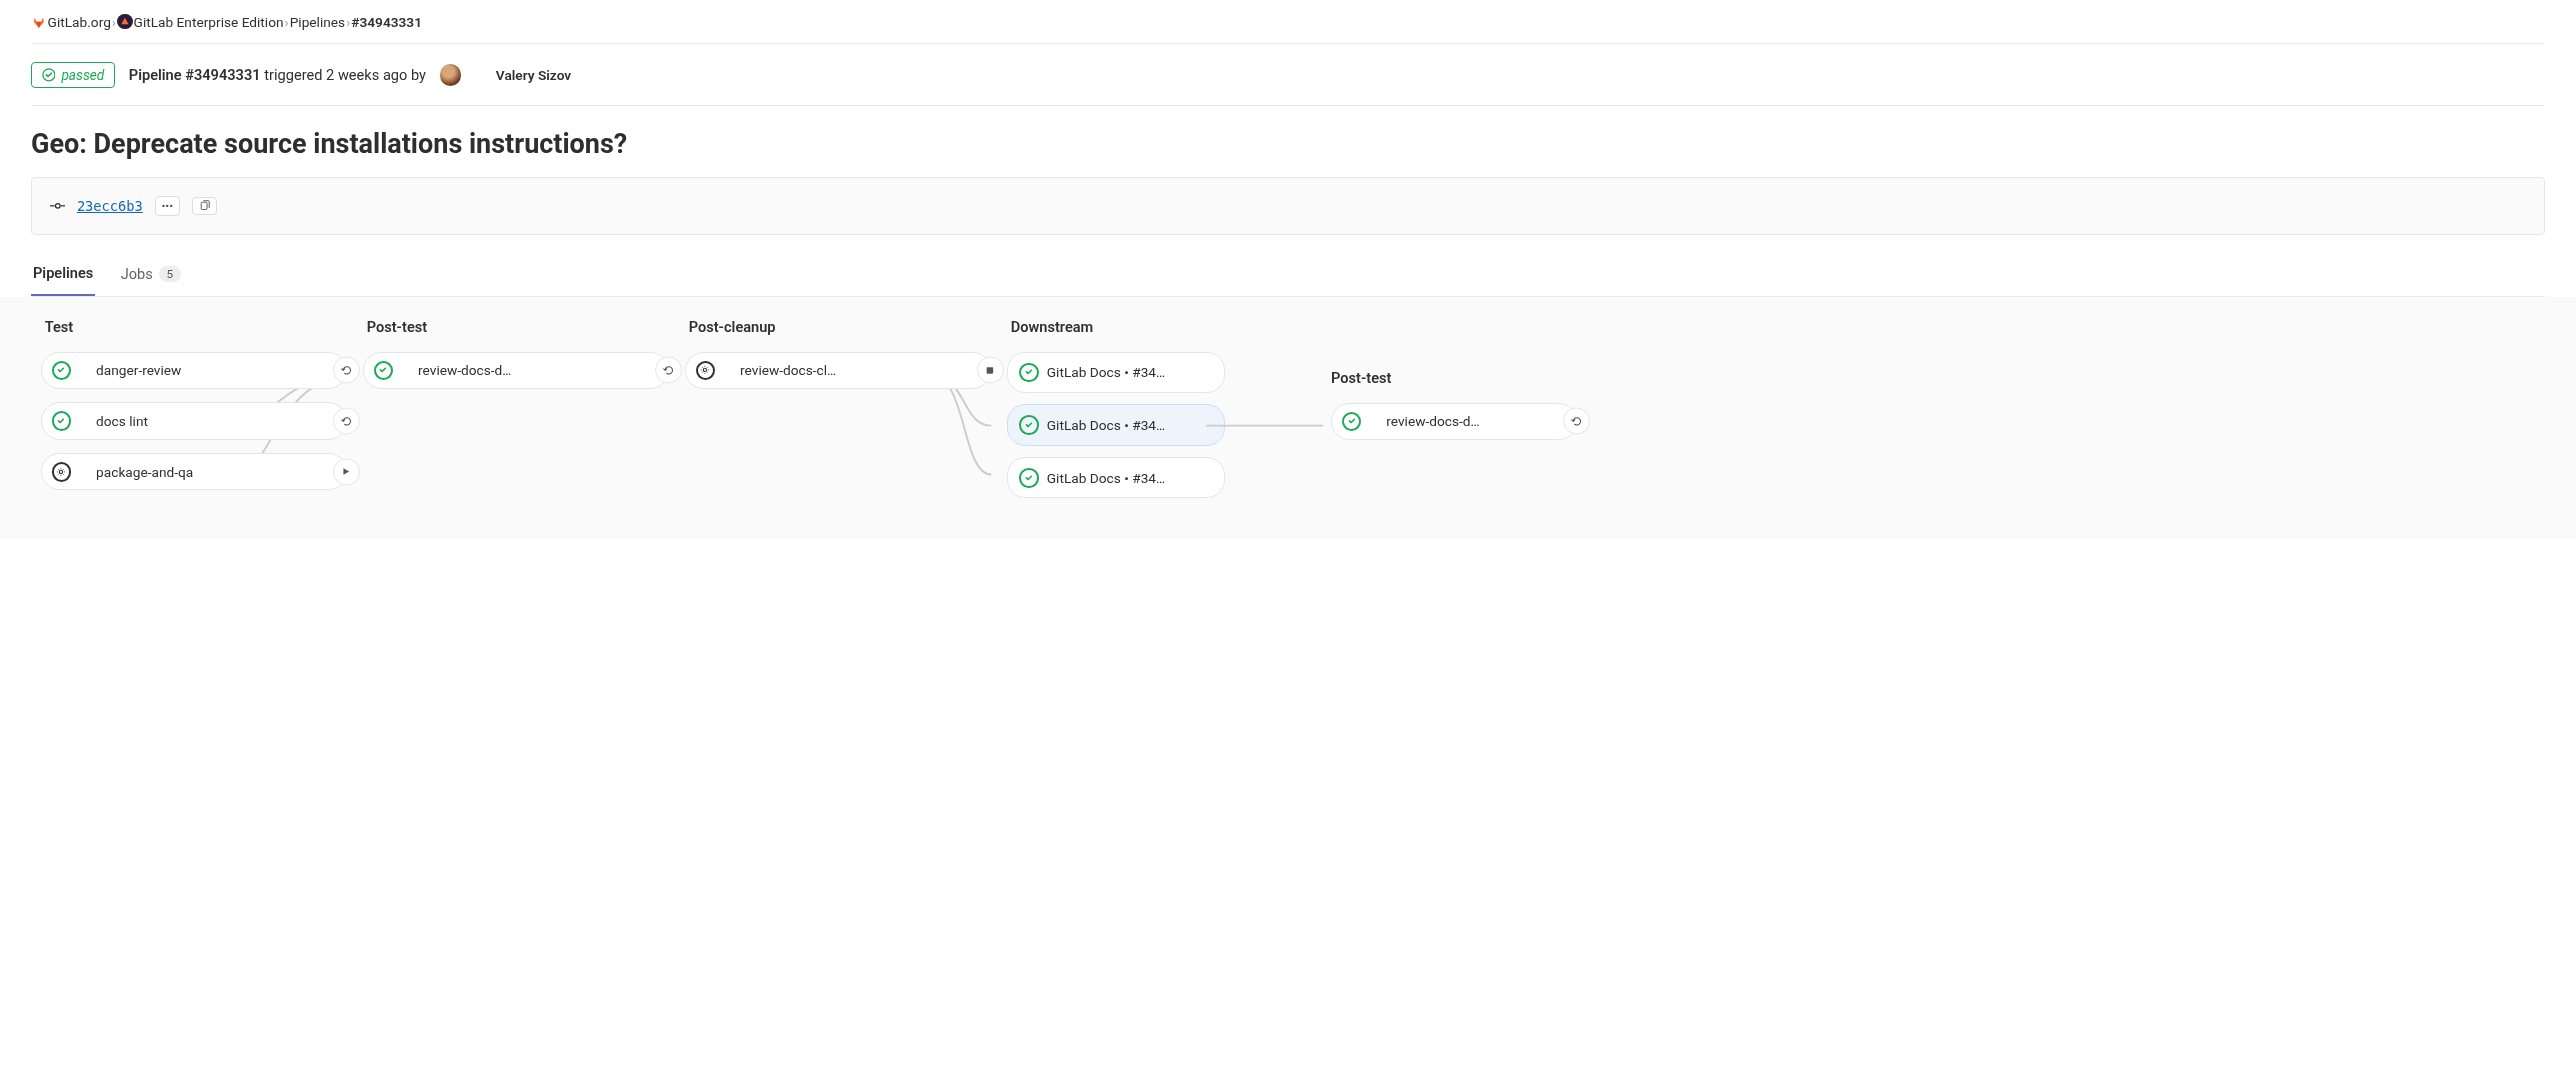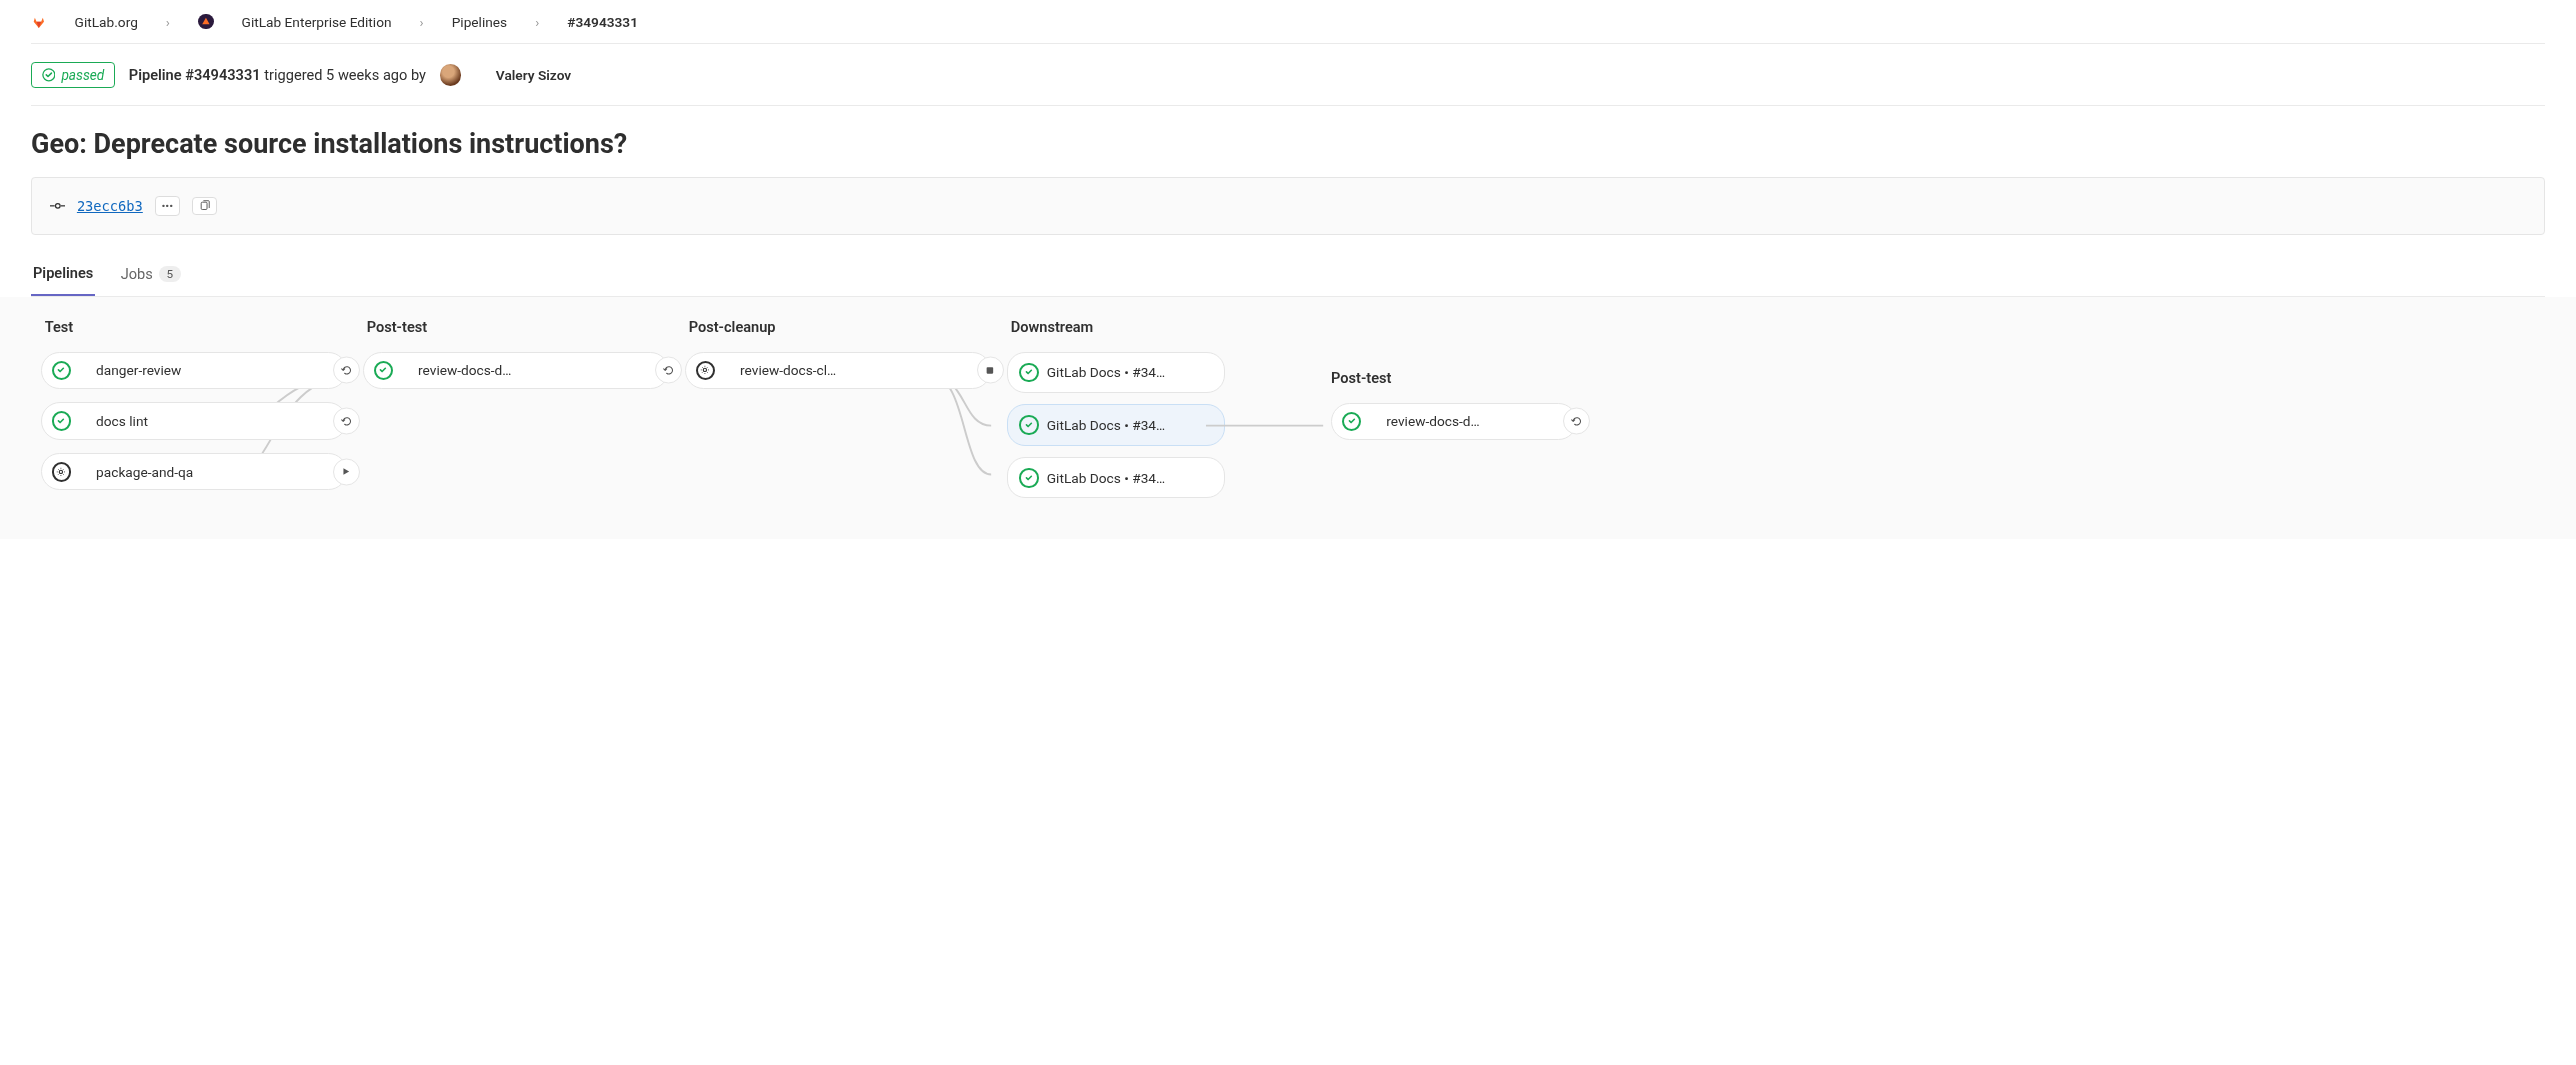--- a/index.html
+++ b/index.html
@@ -7,21 +7,21 @@
     font-family: -apple-system, BlinkMacSystemFont, "Segoe UI", Roboto, "Helvetica Neue", Arial, sans-serif;
     font-size: 13.7px;
     color: #303030;
     background: #fff;
   }
   .container { padding: 0 31px; }
   
   .breadcrumbs {
     display: flex;
     align-items: center;
-    gap: 28px;
+    gap: 1px;
     padding: 13.7px 0;
     border-bottom: 1px solid #eaeaea;
     font-size: 13.7px;
   }
   .breadcrumbs a { color: #303030; text-decoration: none; }
   .breadcrumbs .sep { color: #999; }
   .breadcrumbs .strong { font-weight: 600; }
   .bc-icon {
     width: 15.6px; height: 15.6px; border-radius: 2.9px;
     display: inline-flex; align-items: center; justify-content: center;
@@ -173,21 +173,21 @@
   <div class="pipeline-header">
     <span class="status-badge">
       <svg width="13.7" height="13.7" viewBox="0 0 16 16">
           <circle cx="8" cy="8" r="7" fill="none" stroke="#1aaa55" stroke-width="1.5"></circle>
           <path d="M5 8l2 2 4-4" fill="none" stroke="#1aaa55" stroke-width="1.8" stroke-linecap="round" stroke-linejoin="round"></path>
         </svg>
       <span>passed</span>
     </span>
     <span class="text">
       <span class="bold">Pipeline #34943331</span>
-      <span>triggered 5 weeks ago by</span>
+      <span>triggered 2 weeks ago by</span>
     </span>
     <span class="avatar"></span>
     <span class="username">Valery Sizov</span>
   </div>
 
   <h1 class="title">Geo: Deprecate source installations instructions?</h1>
 
   <div class="info-box">
     <div class="info-row">
       <svg width="15.6" height="13.7" viewBox="0 0 20 14">

